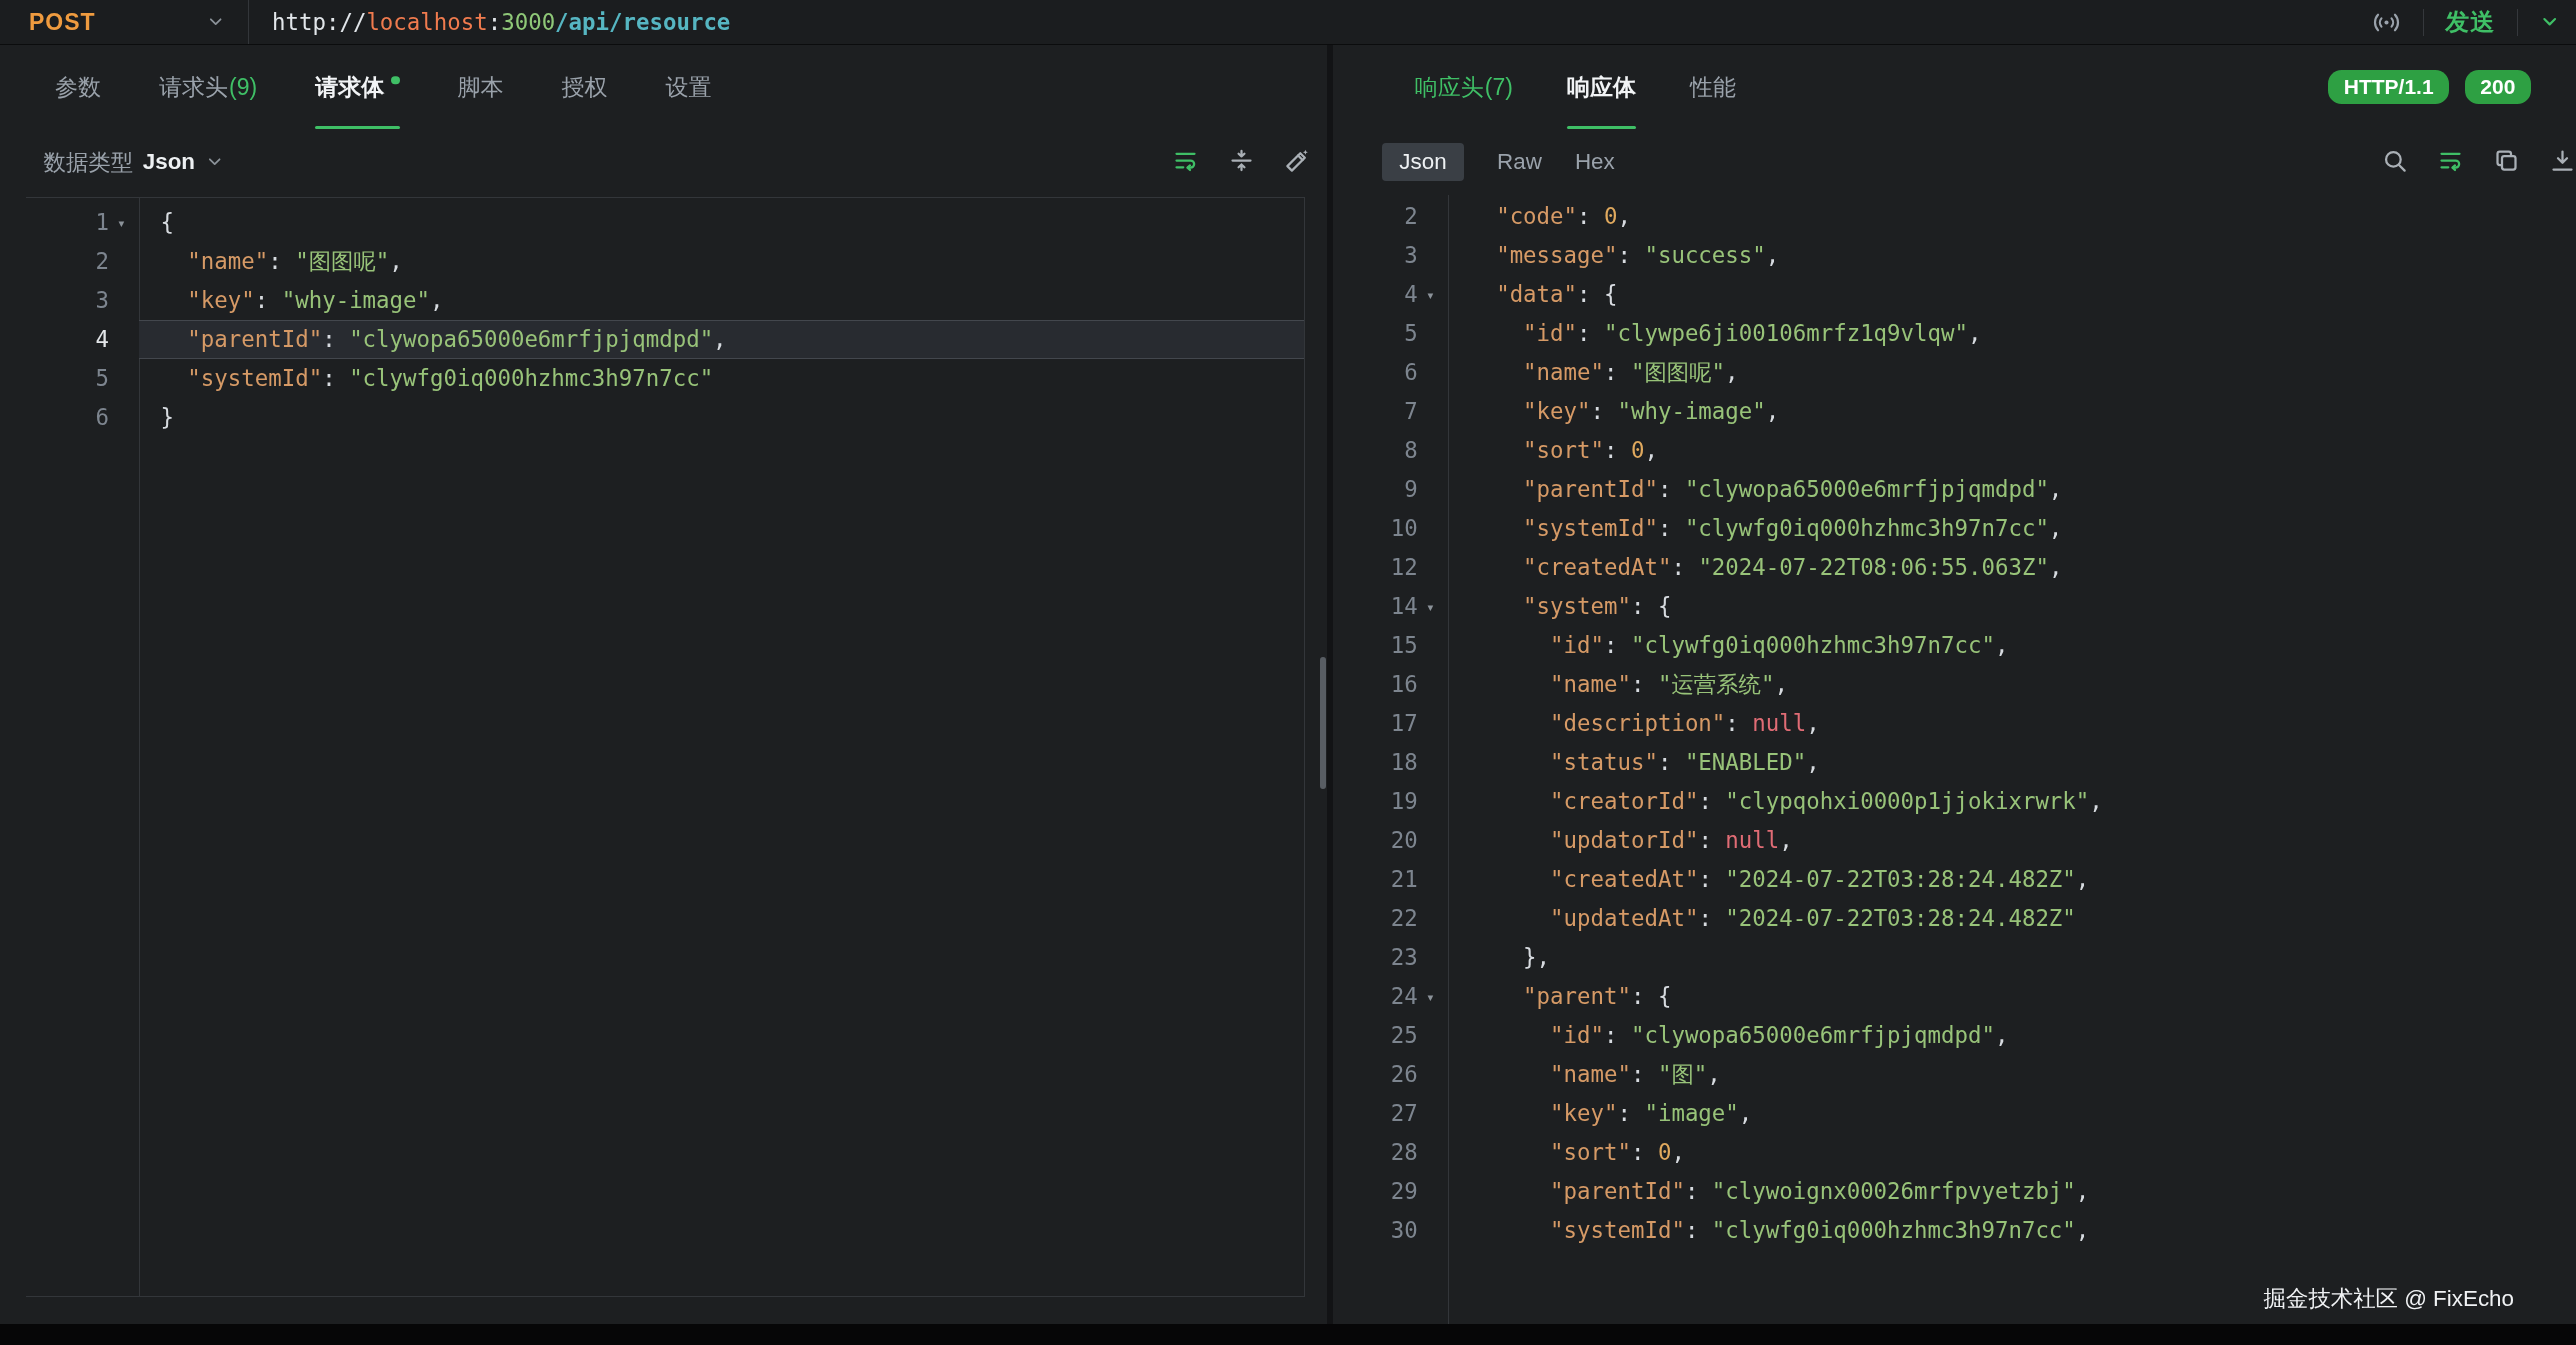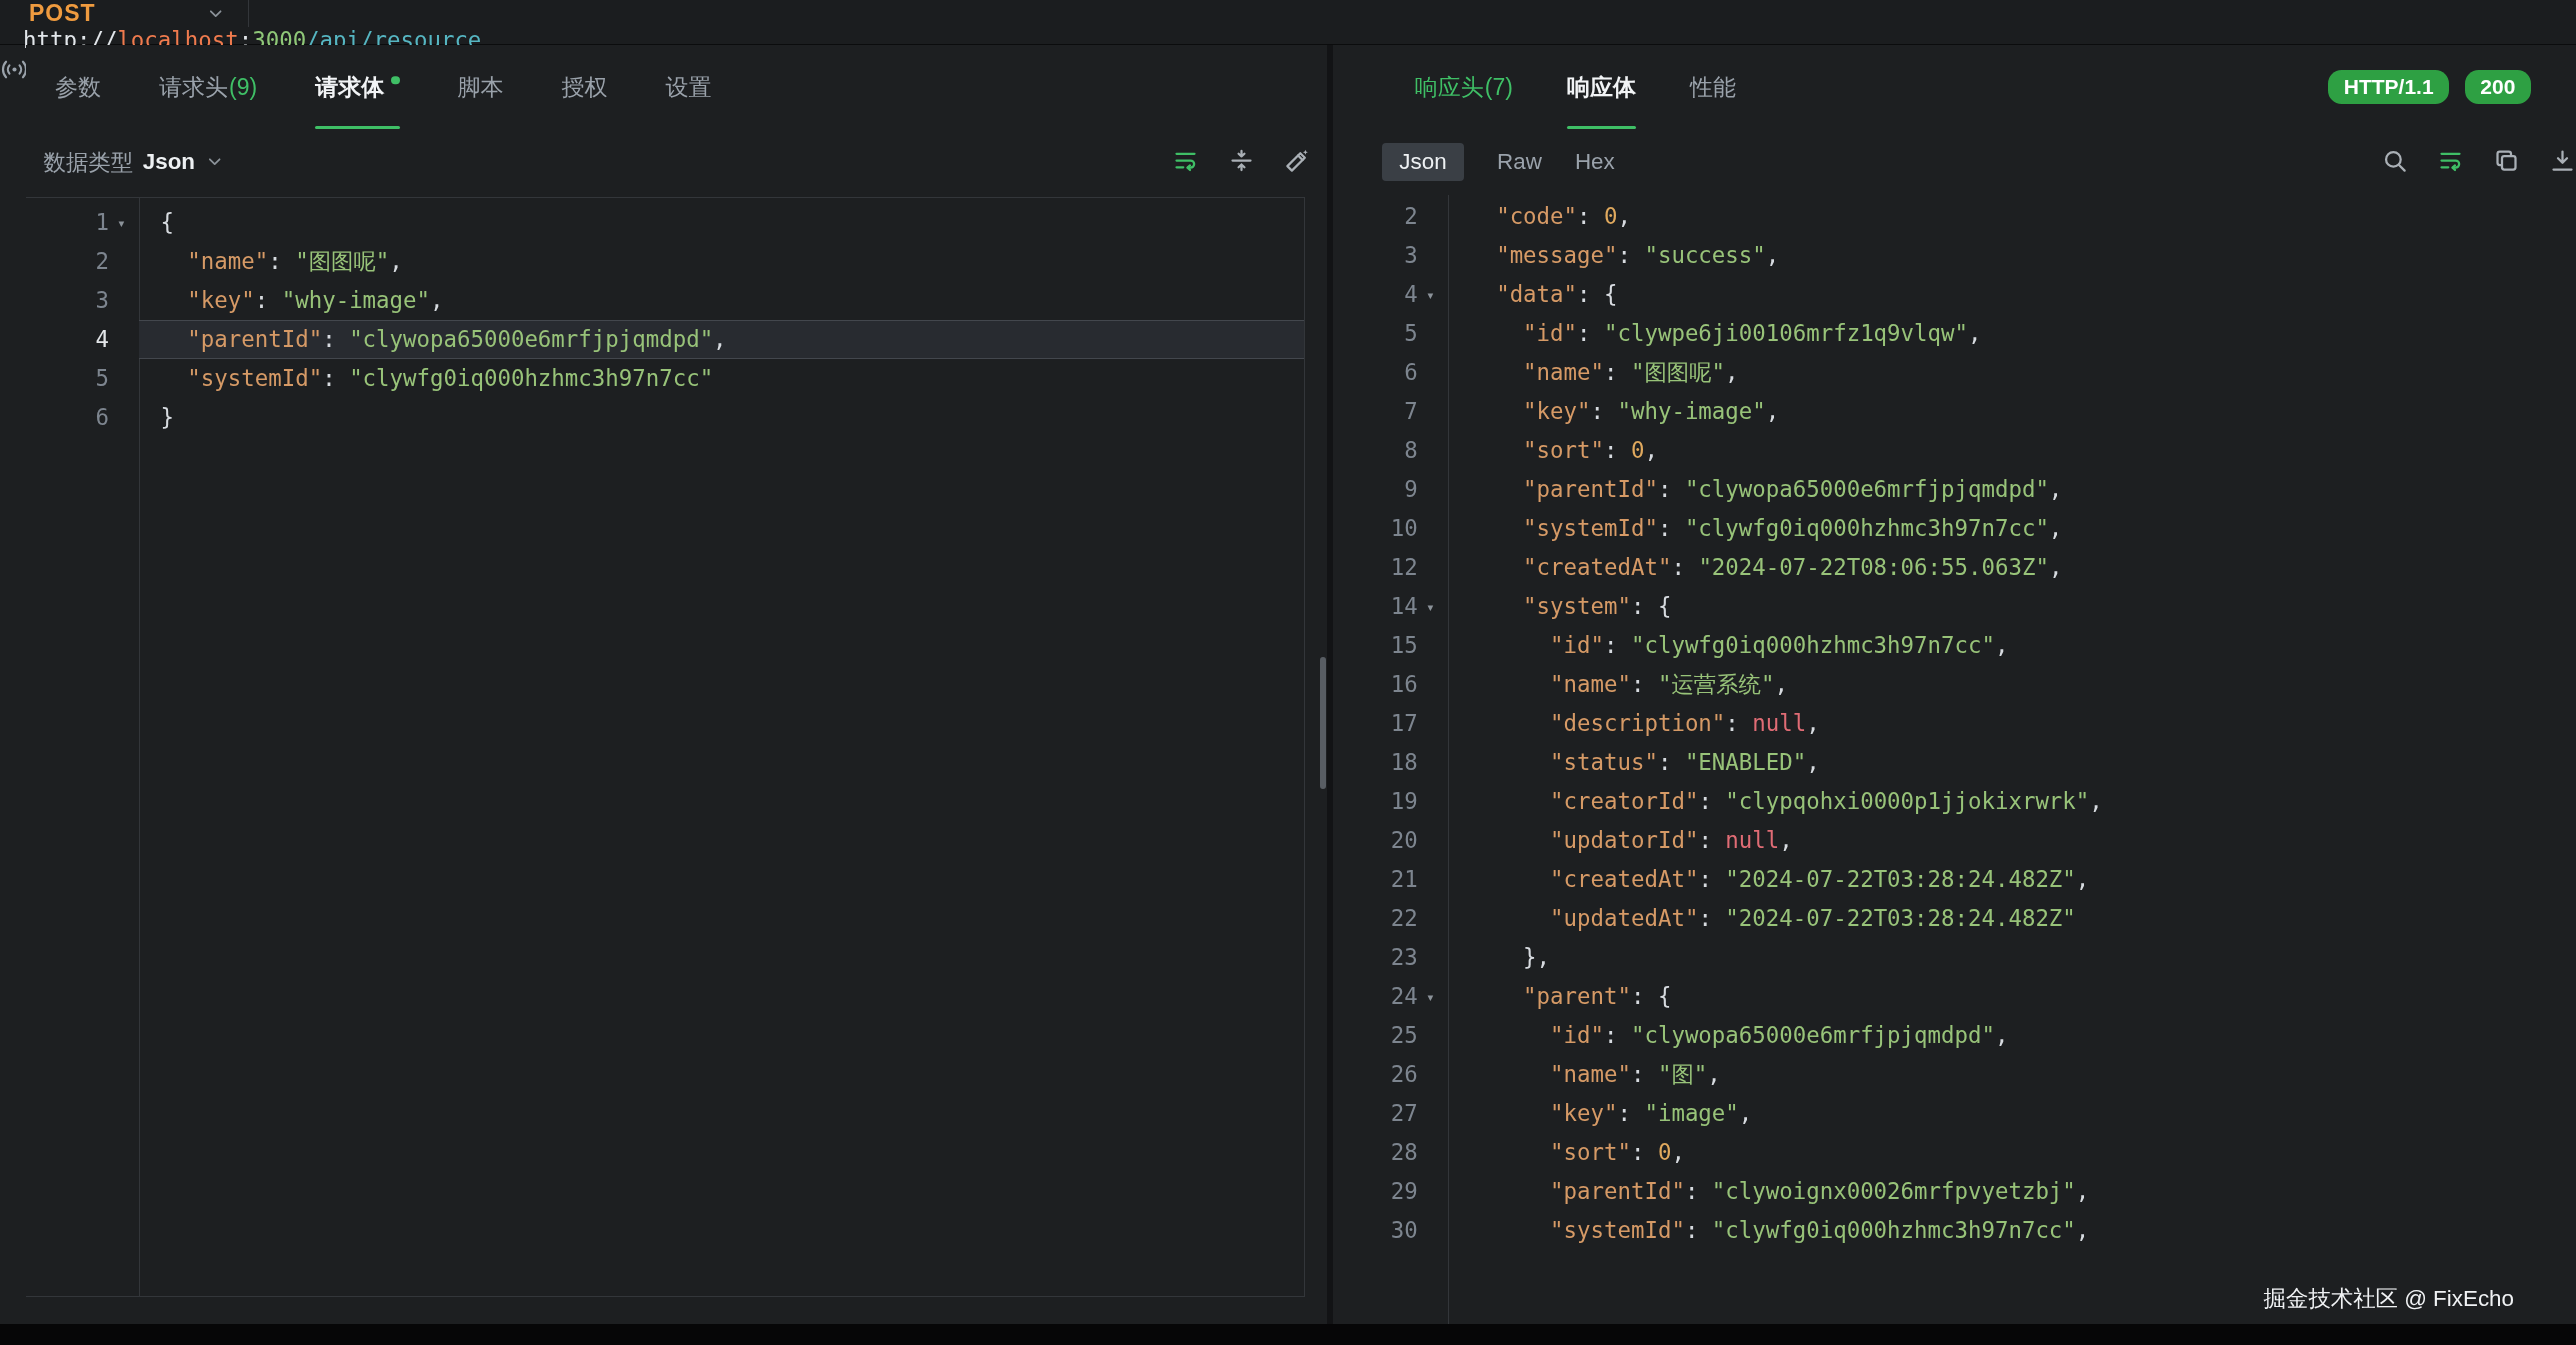--- a/index.html
+++ b/index.html
@@ -11,21 +11,20 @@
     position: relative;
   }
 
   
   .topbar {
     height: 45px;
     display: flex;
     align-items: stretch;
     background: #1b1d1f;
     border-bottom: 1px solid #0b0c0d;
-    flex-direction: column;
   }
   .method-box {
     width: 249px;
     display: flex;
     align-items: center;
     justify-content: space-between;
     padding: 0 23px 0 29px;
     border-right: 1px solid #33363a;
     cursor: pointer;
   }
@@ -37,21 +36,21 @@
     display: flex;
     align-items: center;
     padding: 0 23px;
     font-family: "DejaVu Sans Mono", monospace;
     font-size: 22.4px;
     white-space: pre;
   }
   .u-plain { color: #e2e6ea; }
   .u-host  { color: #f07b4e; }
   .u-port  { color: #8fc878; }
-  .u-path  { color: #56b6c2; }
+  .u-path  { color: #56b6c2; font-weight: bold; }
   .topbar-right { display: flex; align-items: center; padding-right: 15.6px; }
   .vdiv { width: 1px; height: 27px; background: #35383c; margin: 0 21.4px; }
   .send-btn {
     background: none; border: none; cursor: pointer;
     color: #3fbf66; font-size: 24px; font-weight: 600;
     font-family: Liberation Serif, serif; letter-spacing: 1px;
   }
   .icon.dim { color: #9aa2ab; } .icon.dim svg { width: 29px; height: 29px; }
   .icon.accent { color: #3fbf66; } .icon.accent svg { width: 21.4px; height: 21.4px; }
 

